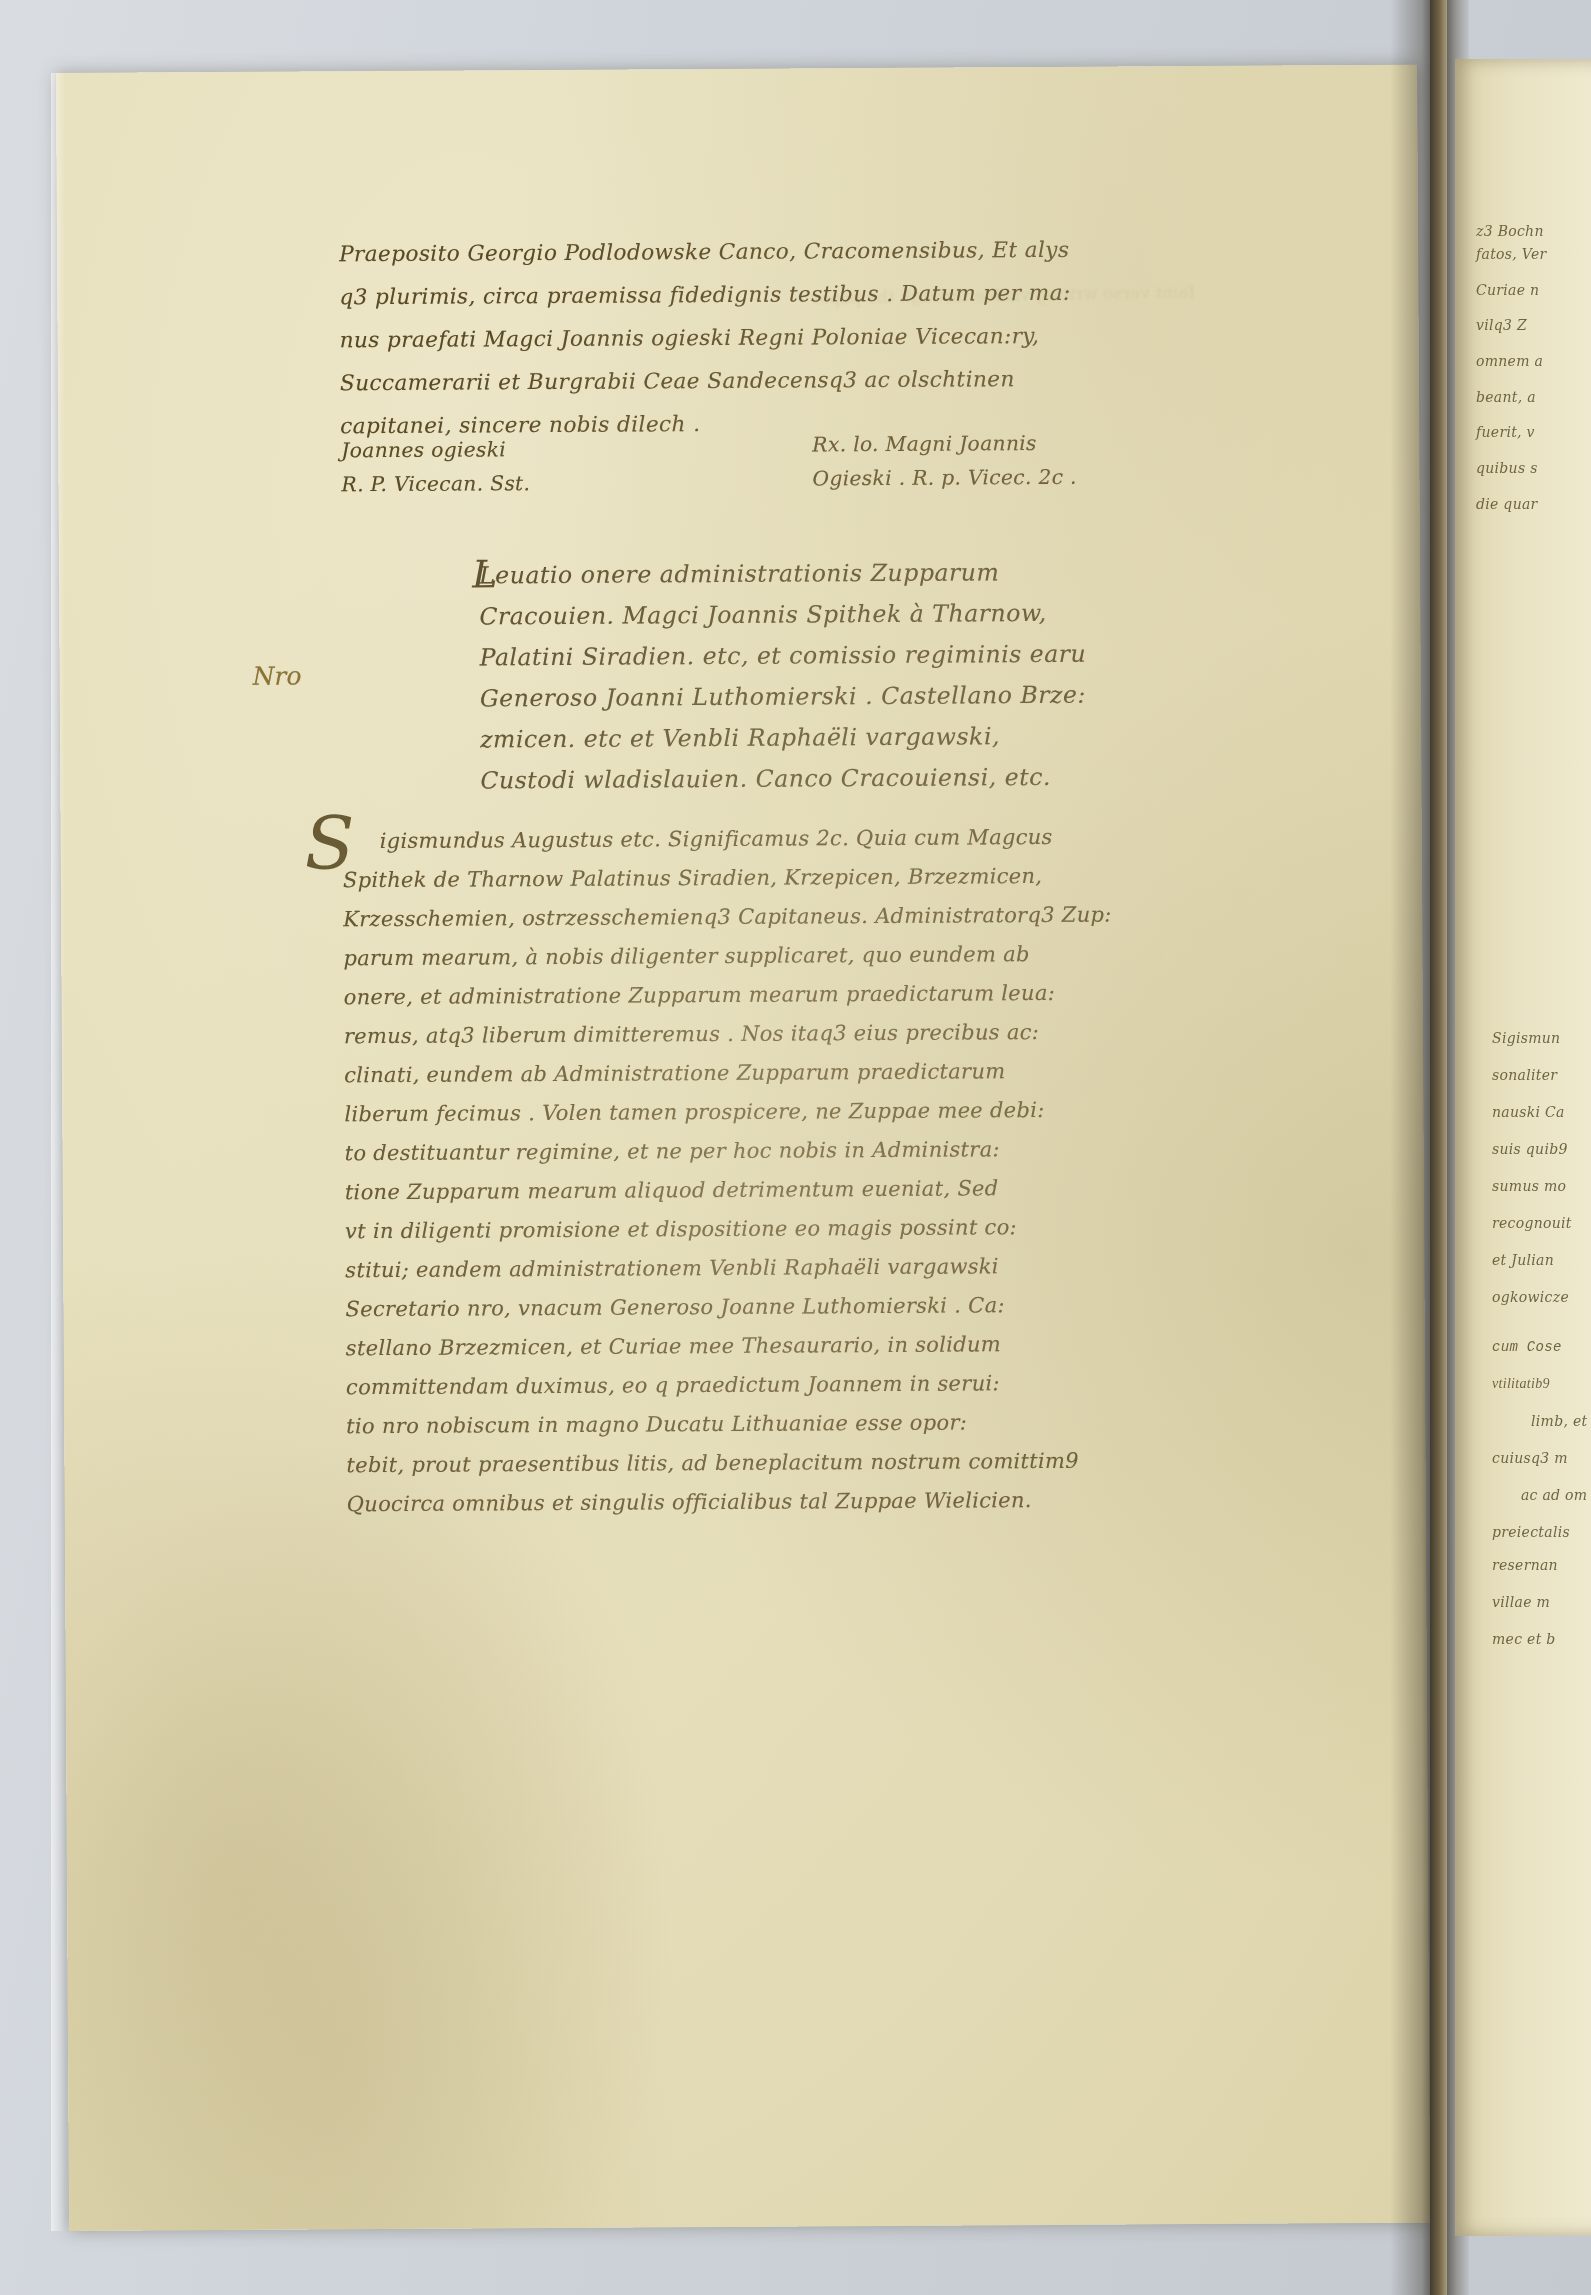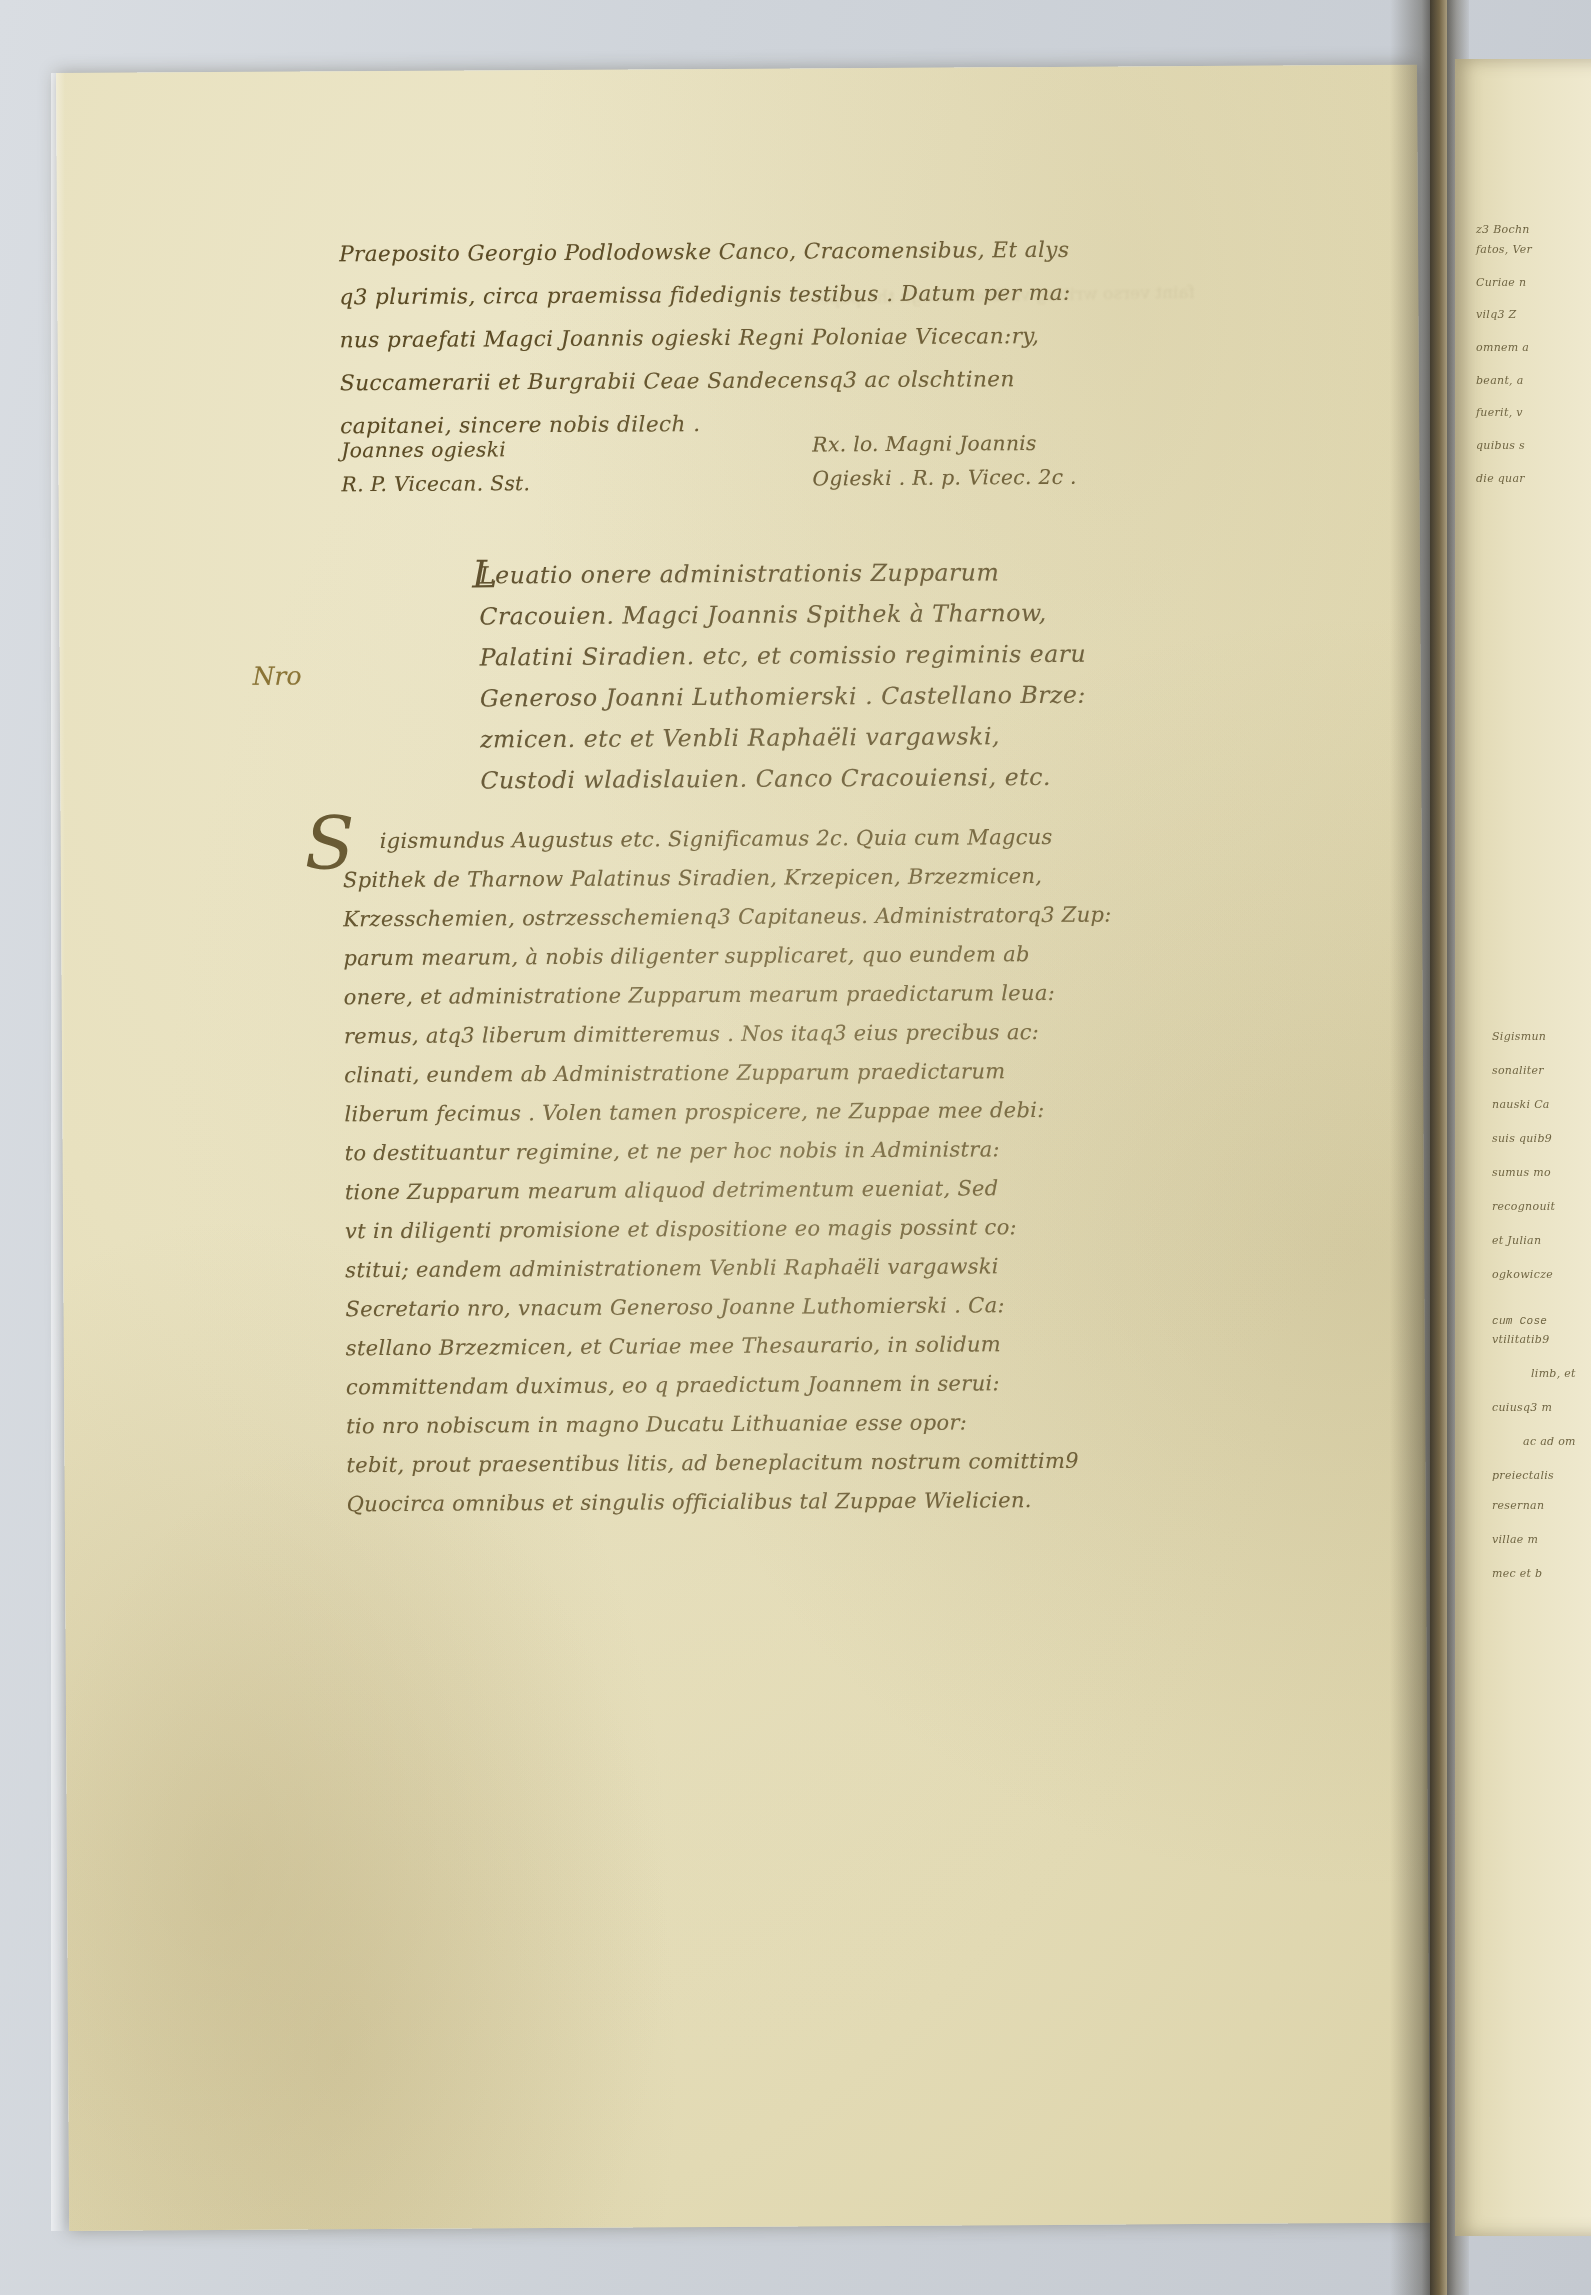--- a/index.html
+++ b/index.html
@@ -105,21 +105,21 @@
   #right-col {
     position: absolute;
     left: 21px;
     top: 0;
     width: 184px;
     color: #5e5330;
   }
   .rline {
     font-family: "DejaVu Serif", serif;
     font-style: italic;
-    font-size: 11px;
+    font-size: 14px;
     letter-spacing: 0.3px;
     white-space: nowrap;
     opacity: 0.88;
   }
 
   
   .ms {
     position: absolute;
     color: #5a4a24;
     font-family: "DejaVu Serif", serif;
@@ -284,21 +284,21 @@
       <div style="position:absolute; left:16px; top:971px;">
         <div class="rline">Sigismun</div>
         <div class="rline" style="margin-top:21px;">sonaliter</div>
         <div class="rline" style="margin-top:21px;">nauski Ca</div>
         <div class="rline" style="margin-top:21px;">suis quib9</div>
         <div class="rline" style="margin-top:21px;">sumus mo</div>
         <div class="rline" style="margin-top:21px;">recognouit</div>
         <div class="rline" style="margin-top:21px;">et Julian</div>
         <div class="rline" style="margin-top:21px;">ogkowicze</div>
         <div class="rline" style="margin-top:34px;font-family:Liberation Mono, monospace;">cum Cose</div>
-        <div class="rline" style="margin-top:6px;">vtilitatib9</div>
+        <div class="rline" style="margin-top:21px;font-family:Liberation Serif, serif;">vtilitatib9</div>
         <div class="rline" style="margin-top:21px;margin-left:39px;">limb, et</div>
         <div class="rline" style="margin-top:21px;">cuiusq3 m</div>
         <div class="rline" style="margin-top:21px;text-align:right;">ac ad om</div>
         <div class="rline" style="margin-top:21px;">preiectalis</div>
         <div class="rline" style="margin-top:17px;">resernan</div>
         <div class="rline" style="margin-top:21px;">villae m</div>
         <div class="rline" style="margin-top:21px;">mec et b</div>
       </div>
     </div>
   </div>

